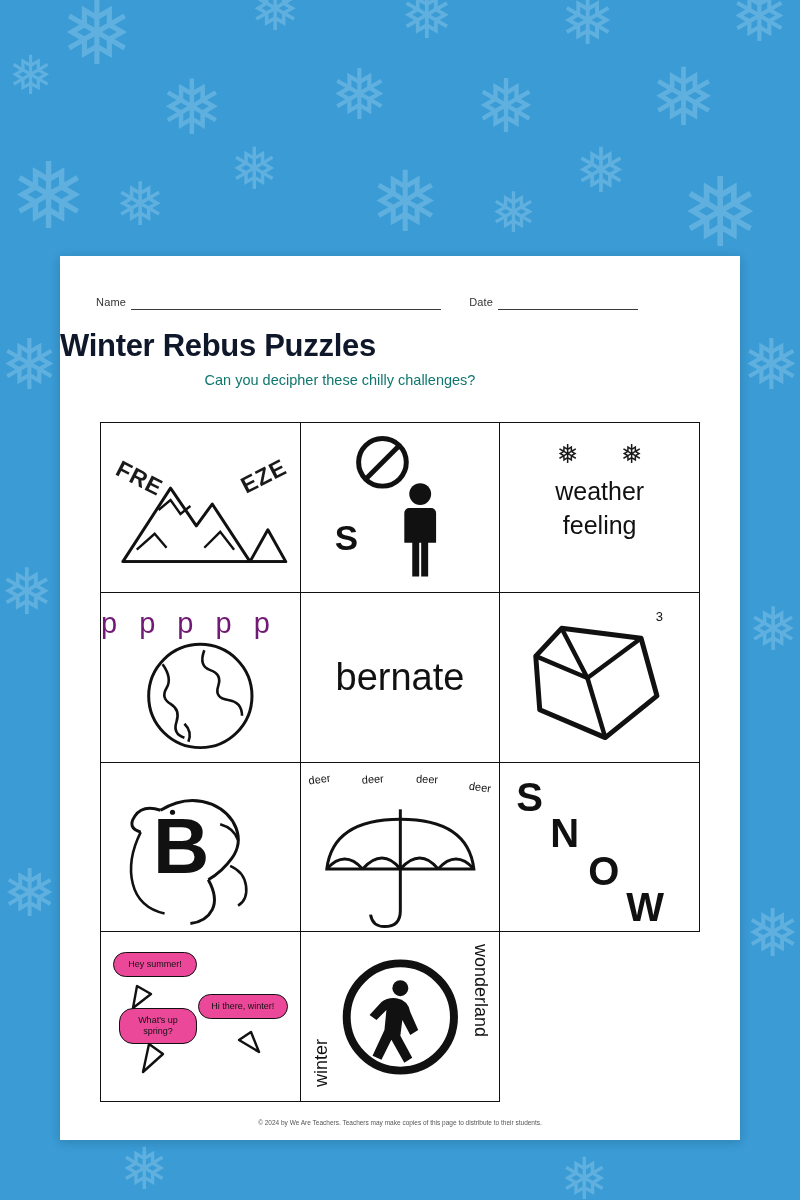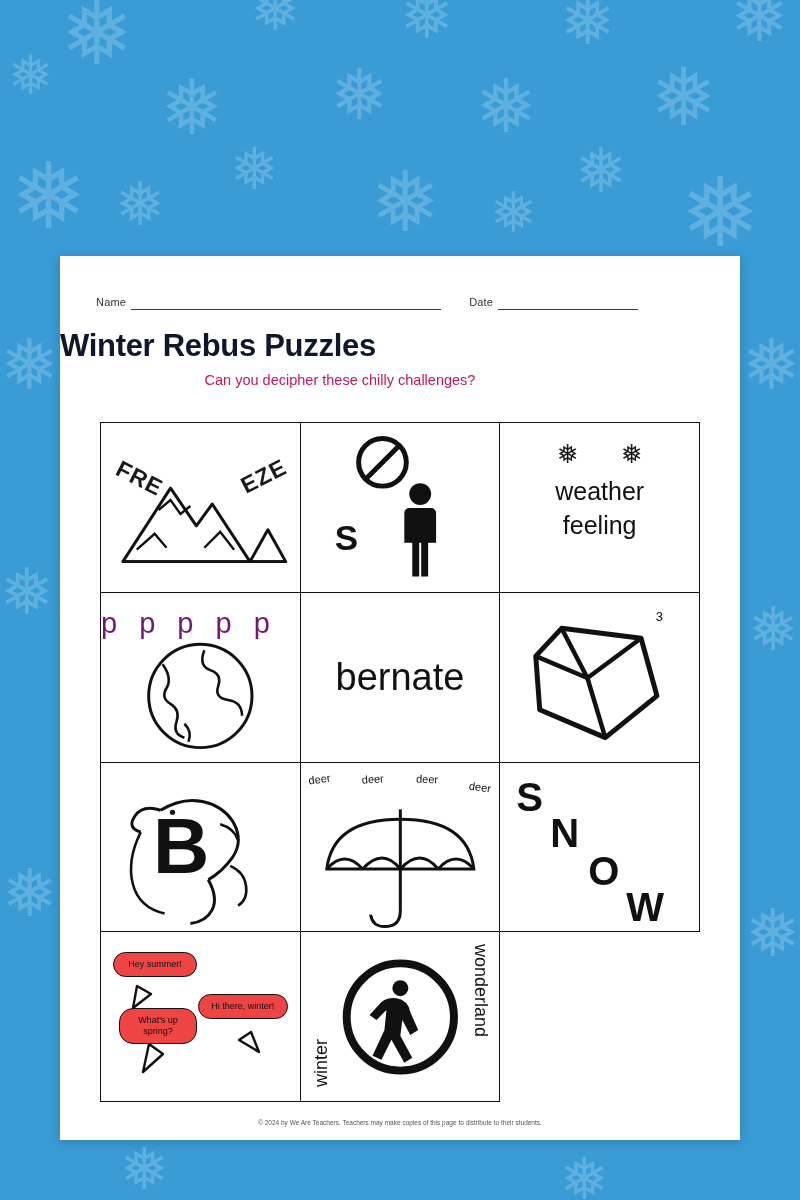--- a/index.html
+++ b/index.html
@@ -78,21 +78,21 @@
     letter-spacing: -0.3px;
     color: #0f172a;
   }
   .subtitle {
     position: absolute;
     top: 116px;
     left: 0;
     width: 560px;
     text-align: center;
     font-size: 14.5px;
-    color: #be185d;
+    color: #0f766e;
   }
 
   
   #grid {
     position: absolute;
     left: 40px;
     top: 166px;
     width: 600px;
     height: 680px;
     display: grid;
@@ -235,21 +235,21 @@
   .c10 .l1 { left: 16px;  top: 12px; }
   .c10 .l2 { left: 50px;  top: 48px; }
   .c10 .l3 { left: 88px;  top: 86px; }
   .c10 .l4 { left: 126px; top: 122px; }
 
   
   .c11 .bub {
     position: absolute;
     border: 1.6px solid #111;
     border-radius: 14px;
-    background: #ef4444;
+    background: #ec4899;
     font-size: 9px;
     color: #111;
     padding: 6px 8px;
     text-align: center;
     line-height: 1.2;
   }
   .c11 .b1 { left: 12px; top: 20px; width: 66px; }
   .c11 .b2 { right: 12px; top: 62px; width: 72px; }
   .c11 .b3 { left: 18px; top: 76px; width: 60px; }
 

